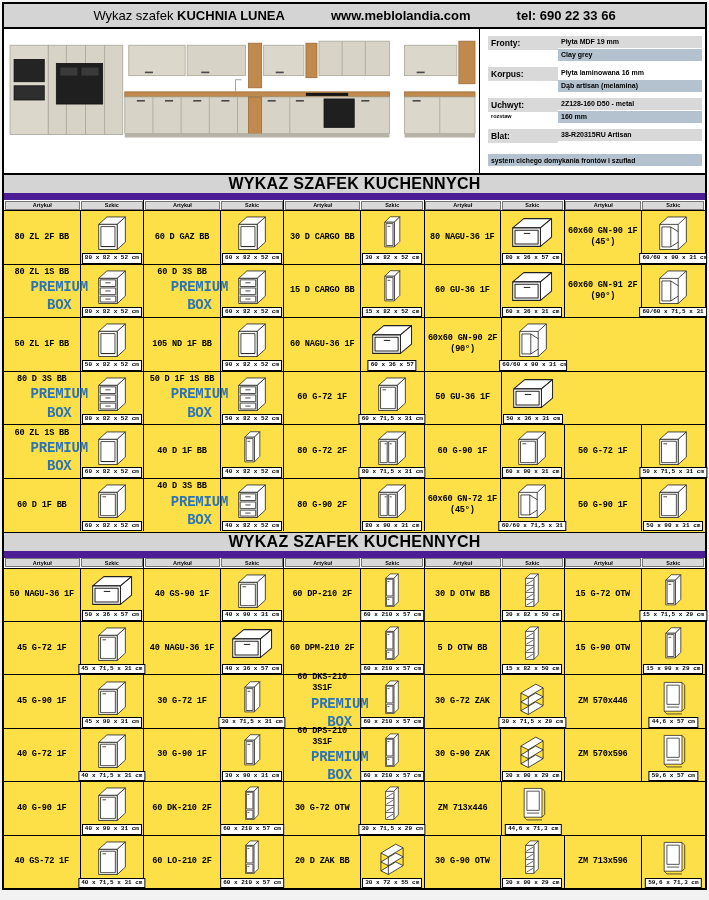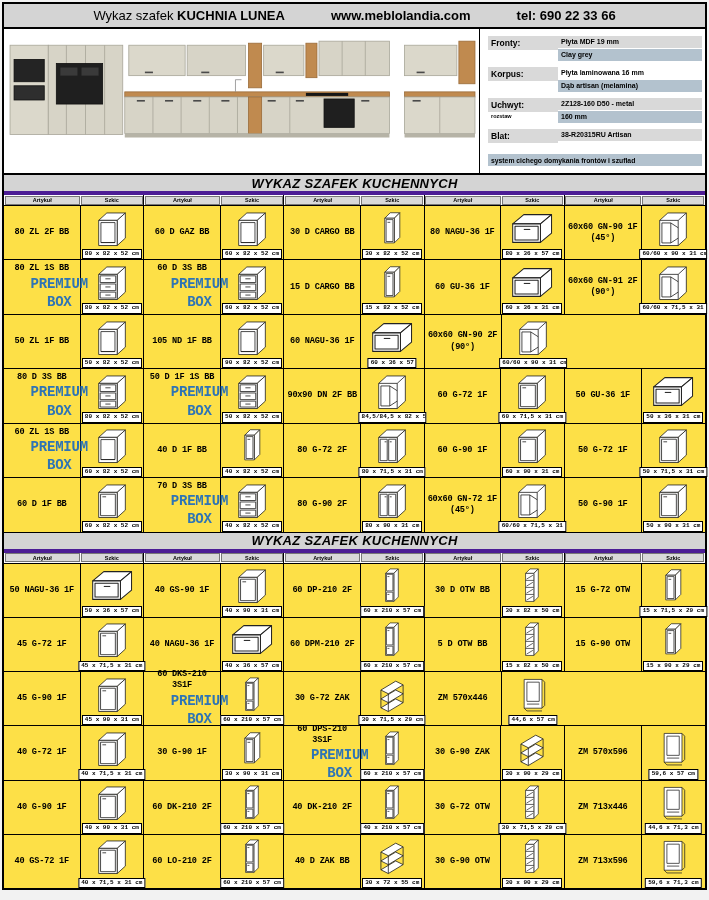--- a/index.html
+++ b/index.html
@@ -22,21 +22,21 @@
   .spec-label{background:#d9d9d9;font-weight:bold;font-size:8.5px;padding:2px 3px;}
   .spec-sub{font-size:5.5px;font-weight:bold;padding:1px 3px;}
   .spec-vals{flex:1;display:flex;flex-direction:column;gap:1px;}
   .spec-val{font-weight:bold;font-size:7px;padding:2px 3px;line-height:1.15;}
   .hl-gray{background:#d9d9d9;}
   .hl-blue{background:#b3c2ce;}
   .spec-footer{margin-top:11px;font-weight:bold;font-size:6.8px;padding:2.5px 3px;background:#b3c2ce;}
 
   
   .tbl{flex:1;display:flex;flex-direction:column;min-height:0;}
-  .tbl-title{flex:0 0 16px;background:#d4d4d4;border-bottom:4px solid #4c1d95;display:flex;align-items:center;justify-content:center;font-weight:bold;font-size:13px;letter-spacing:.3px;font-style:italic;}
+  .tbl-title{flex:0 0 16px;background:#d4d4d4;border-bottom:7px solid #4c1d95;display:flex;align-items:center;justify-content:center;font-weight:bold;font-size:16px;letter-spacing:.3px;}
   #t2 .tbl-title{border-top:1px solid #000;}
   .colhdr{flex:0 0 10px;display:flex;border-bottom:1px solid #000;background:#fff;}
   .pairh{width:20%;display:flex;box-sizing:border-box;border-right:1px solid #000;}
   .pairh:last-child{border-right:0;}
   .hcell{box-sizing:border-box;border:1px solid #777;background:#d9d9d9;font-size:5.5px;font-weight:bold;display:flex;align-items:center;justify-content:center;margin:0.5px;}
   .hcell.a{width:55%;}
   .hcell.s{width:45%;}
   .tbl-body{flex:1;display:flex;flex-direction:column;min-height:0;font-family:Liberation Mono, monospace;}
   .trow{flex:1;display:flex;border-bottom:1px solid #000;min-height:0;}
   .tbl-body .trow:last-child{border-bottom:0;}
@@ -513,38 +513,20 @@
                       <rect x="7" y="38" width="21" height="8"></rect>
                     </g>
                     <path d="M14 20 h7 M14 31 h7 M14 42 h7" fill="none" stroke="#222" stroke-width="1.1" stroke-linejoin="round"></path>
                   </svg>
                 </div>
                 <div class="sk-dim">50 x 82 x 52 cm</div>
               </div>
             </div>
             <div class="pair">
               <div class="art">
-                <div>90x90 DN 2F BB</div>
-              </div>
-              <div class="sk">
-                <div class="ic">
-                  <svg viewBox="0 0 46 50">
-                    <path fill="#fff" stroke="#222" stroke-width="1.1" stroke-linejoin="round" d="M5 14 L16 4 H41 V38 L30 48 H5 Z"></path>
-                    <g fill="none" stroke="#222" stroke-width="1.1" stroke-linejoin="round">
-                      <path d="M30 14 L41 4 M5 14 H30 M30 14 V48"></path>
-                      <rect x="8" y="17.5" width="12" height="27"></rect>
-                      <path d="M20 17.5 L30 24 M20 44.5 L30 38"></path>
-                    </g>
-                  </svg>
-                </div>
-                <div class="sk-dim">84,5/84,5 x 82 x 52 cm</div>
-              </div>
-            </div>
-            <div class="pair">
-              <div class="art">
                 <div>60 G-72 1F</div>
               </div>
               <div class="sk">
                 <div class="ic">
                   <svg viewBox="0 0 46 50">
                     <g fill="#fff" stroke="#222" stroke-width="1.1" stroke-linejoin="round">
                       <path d="M5 14 L16 4 H41 L30 14 Z"></path>
                       <path d="M30 14 L41 4 V38 L30 48 Z"></path>
                       <rect x="5" y="14" width="25" height="34"></rect>
                       <rect x="7.5" y="16.5" width="20" height="29"></rect>
@@ -689,21 +671,21 @@
                       <rect x="7.5" y="16.5" width="20" height="29"></rect>
                     </g>
                     <path d="M10 20 h5" fill="none" stroke="#222" stroke-width="1.1" stroke-linejoin="round"></path>
                   </svg>
                 </div>
                 <div class="sk-dim">60 x 82 x 52 cm</div>
               </div>
             </div>
             <div class="pair">
               <div class="art">
-                <div>70 D 3S BB</div>
+                <div>40 D 3S BB</div>
                 <div class="premium">PREMIUM BOX</div>
               </div>
               <div class="sk">
                 <div class="ic">
                   <svg viewBox="0 0 46 50">
                     <g fill="#fff" stroke="#222" stroke-width="1.1" stroke-linejoin="round">
                       <path d="M5 14 L16 4 H41 L30 14 Z"></path>
                       <path d="M30 14 L41 4 V38 L30 48 Z"></path>
                       <rect x="5" y="14" width="25" height="34"></rect>
                       <rect x="7" y="16" width="21" height="9"></rect>
@@ -1016,20 +998,39 @@
                       <rect x="7.5" y="16.5" width="20" height="29"></rect>
                     </g>
                     <path d="M10 20 h5" fill="none" stroke="#222" stroke-width="1.1" stroke-linejoin="round"></path>
                   </svg>
                 </div>
                 <div class="sk-dim">45 x 90 x 31 cm</div>
               </div>
             </div>
             <div class="pair">
               <div class="art">
+                <div>30 G-72 1F</div>
+              </div>
+              <div class="sk">
+                <div class="ic">
+                  <svg viewBox="0 0 30 54">
+                    <g fill="#fff" stroke="#222" stroke-width="1.1" stroke-linejoin="round">
+                      <path d="M4 12 L12 4 H26 L18 12 Z"></path>
+                      <path d="M18 12 L26 4 V40 L18 48 Z"></path>
+                      <rect x="4" y="12" width="14" height="36"></rect>
+                      <rect x="6" y="14" width="10" height="32"></rect>
+                    </g>
+                    <path d="M8 18 h4" fill="none" stroke="#222" stroke-width="1.1" stroke-linejoin="round"></path>
+                  </svg>
+                </div>
+                <div class="sk-dim">30 x 71,5 x 31 cm</div>
+              </div>
+            </div>
+            <div class="pair">
+              <div class="art">
                 <div>60 DKS-210 3S1F</div>
                 <div class="premium">PREMIUM BOX</div>
               </div>
               <div class="sk">
                 <div class="ic">
                   <svg viewBox="0 0 28 58">
                     <g fill="#fff" stroke="#222" stroke-width="1.1" stroke-linejoin="round">
                       <path d="M4 10 L11 3 H24 L17 10 Z"></path>
                       <path d="M17 10 L24 3 V47 L17 54 Z"></path>
                       <rect x="4" y="10" width="13" height="44"></rect>
@@ -1213,172 +1214,152 @@
                       <rect x="5.5" y="39.5" width="10" height="13"></rect>
                     </g>
                     <path d="M7 15 h3 M7 43 h3" fill="none" stroke="#222" stroke-width="1.1" stroke-linejoin="round"></path>
                   </svg>
                 </div>
                 <div class="sk-dim">60 x 210 x 57 cm</div>
               </div>
             </div>
             <div class="pair">
               <div class="art">
-                <div>40 DK-210 2F</div>
+                <div>30 G-72 OTW</div>
+              </div>
+              <div class="sk">
+                <div class="ic">
+                  <svg viewBox="0 0 28 58">
+                    <g fill="#fff" stroke="#222" stroke-width="1.1" stroke-linejoin="round">
+                      <path d="M4 10 L11 3 H24 L17 10 Z"></path>
+                      <path d="M17 10 L24 3 V47 L17 54 Z"></path>
+                      <rect x="4" y="10" width="13" height="44"></rect>
+                    </g>
+                    <g fill="none" stroke="#222" stroke-width="1.1" stroke-linejoin="round">
+                      <path d="M4 21 H17 M4 32 H17 M4 43 H17 M5.5 19 L15.5 13 M5.5 30 L15.5 24 M5.5 41 L15.5 35 M5.5 52 L15.5 46"></path>
+                    </g>
+                  </svg>
+                </div>
+                <div class="sk-dim">30 x 71,5 x 29 cm</div>
+              </div>
+            </div>
+            <div class="pair">
+              <div class="art">
+                <div>ZM 713x446</div>
+              </div>
+              <div class="sk">
+                <div class="ic">
+                  <svg viewBox="0 0 44 54">
+                    <g fill="#fff" stroke="#222" stroke-width="1.1" stroke-linejoin="round">
+                      <rect x="9" y="5" width="26" height="42"></rect>
+                      <rect x="13" y="9" width="18" height="28"></rect>
+                    </g>
+                    <g fill="none" stroke="#222" stroke-width="1.1" stroke-linejoin="round">
+                      <path d="M13 41 H31 M9 47 L13 51 H35 M35 47 L39 43 V9 L35 5"></path>
+                    </g>
+                  </svg>
+                </div>
+                <div class="sk-dim">44,6 x 71,3 cm</div>
+              </div>
+            </div>
+          </div>
+          <div class="trow">
+            <div class="pair">
+              <div class="art">
+                <div>40 GS-72 1F</div>
+              </div>
+              <div class="sk">
+                <div class="ic">
+                  <svg viewBox="0 0 46 50">
+                    <g fill="#fff" stroke="#222" stroke-width="1.1" stroke-linejoin="round">
+                      <path d="M5 14 L16 4 H41 L30 14 Z"></path>
+                      <path d="M30 14 L41 4 V38 L30 48 Z"></path>
+                      <rect x="5" y="14" width="25" height="34"></rect>
+                      <rect x="7.5" y="16.5" width="20" height="29"></rect>
+                    </g>
+                    <path d="M10 20 h5" fill="none" stroke="#222" stroke-width="1.1" stroke-linejoin="round"></path>
+                  </svg>
+                </div>
+                <div class="sk-dim">40 x 71,5 x 31 cm</div>
+              </div>
+            </div>
+            <div class="pair">
+              <div class="art">
+                <div>60 LO-210 2F</div>
               </div>
               <div class="sk">
                 <div class="ic">
                   <svg viewBox="0 0 28 58">
                     <g fill="#fff" stroke="#222" stroke-width="1.1" stroke-linejoin="round">
                       <path d="M4 10 L11 3 H24 L17 10 Z"></path>
                       <path d="M17 10 L24 3 V47 L17 54 Z"></path>
                       <rect x="4" y="10" width="13" height="44"></rect>
                       <rect x="5.5" y="11.5" width="10" height="26"></rect>
                       <rect x="5.5" y="39.5" width="10" height="13"></rect>
                     </g>
                     <path d="M7 15 h3 M7 43 h3" fill="none" stroke="#222" stroke-width="1.1" stroke-linejoin="round"></path>
                   </svg>
                 </div>
-                <div class="sk-dim">40 x 210 x 57 cm</div>
-              </div>
-            </div>
-            <div class="pair">
-              <div class="art">
-                <div>30 G-72 OTW</div>
+                <div class="sk-dim">60 x 210 x 57 cm</div>
+              </div>
+            </div>
+            <div class="pair">
+              <div class="art">
+                <div>20 D ZAK BB</div>
+              </div>
+              <div class="sk">
+                <div class="ic">
+                  <svg viewBox="0 0 46 50">
+                    <g fill="#fff" stroke="#222" stroke-width="1.1" stroke-linejoin="round">
+                      <path d="M8 19 L28 7 L38 12 L18 24 Z"></path>
+                      <path d="M8 31 L28 19 L38 24 L18 36 Z"></path>
+                      <path d="M8 43 L28 31 L38 36 L18 48 Z"></path>
+                    </g>
+                    <path d="M8 19 V43 M38 12 V36 M18 24 V48" fill="none" stroke="#222" stroke-width="1.1" stroke-linejoin="round"></path>
+                  </svg>
+                </div>
+                <div class="sk-dim">30 x 72 x 55 cm</div>
+              </div>
+            </div>
+            <div class="pair">
+              <div class="art">
+                <div>30 G-90 OTW</div>
               </div>
               <div class="sk">
                 <div class="ic">
                   <svg viewBox="0 0 28 58">
                     <g fill="#fff" stroke="#222" stroke-width="1.1" stroke-linejoin="round">
                       <path d="M4 10 L11 3 H24 L17 10 Z"></path>
                       <path d="M17 10 L24 3 V47 L17 54 Z"></path>
                       <rect x="4" y="10" width="13" height="44"></rect>
                     </g>
                     <g fill="none" stroke="#222" stroke-width="1.1" stroke-linejoin="round">
                       <path d="M4 21 H17 M4 32 H17 M4 43 H17 M5.5 19 L15.5 13 M5.5 30 L15.5 24 M5.5 41 L15.5 35 M5.5 52 L15.5 46"></path>
                     </g>
                   </svg>
                 </div>
-                <div class="sk-dim">30 x 71,5 x 29 cm</div>
-              </div>
-            </div>
-            <div class="pair">
-              <div class="art">
-                <div>ZM 713x446</div>
+                <div class="sk-dim">30 x 90 x 29 cm</div>
+              </div>
+            </div>
+            <div class="pair">
+              <div class="art">
+                <div>ZM 713x596</div>
               </div>
               <div class="sk">
                 <div class="ic">
                   <svg viewBox="0 0 44 54">
                     <g fill="#fff" stroke="#222" stroke-width="1.1" stroke-linejoin="round">
                       <rect x="9" y="5" width="26" height="42"></rect>
                       <rect x="13" y="9" width="18" height="28"></rect>
                     </g>
                     <g fill="none" stroke="#222" stroke-width="1.1" stroke-linejoin="round">
                       <path d="M13 41 H31 M9 47 L13 51 H35 M35 47 L39 43 V9 L35 5"></path>
                     </g>
                   </svg>
                 </div>
-                <div class="sk-dim">44,6 x 71,3 cm</div>
-              </div>
-            </div>
-          </div>
-          <div class="trow">
-            <div class="pair">
-              <div class="art">
-                <div>40 GS-72 1F</div>
-              </div>
-              <div class="sk">
-                <div class="ic">
-                  <svg viewBox="0 0 46 50">
-                    <g fill="#fff" stroke="#222" stroke-width="1.1" stroke-linejoin="round">
-                      <path d="M5 14 L16 4 H41 L30 14 Z"></path>
-                      <path d="M30 14 L41 4 V38 L30 48 Z"></path>
-                      <rect x="5" y="14" width="25" height="34"></rect>
-                      <rect x="7.5" y="16.5" width="20" height="29"></rect>
-                    </g>
-                    <path d="M10 20 h5" fill="none" stroke="#222" stroke-width="1.1" stroke-linejoin="round"></path>
-                  </svg>
-                </div>
-                <div class="sk-dim">40 x 71,5 x 31 cm</div>
-              </div>
-            </div>
-            <div class="pair">
-              <div class="art">
-                <div>60 LO-210 2F</div>
-              </div>
-              <div class="sk">
-                <div class="ic">
-                  <svg viewBox="0 0 28 58">
-                    <g fill="#fff" stroke="#222" stroke-width="1.1" stroke-linejoin="round">
-                      <path d="M4 10 L11 3 H24 L17 10 Z"></path>
-                      <path d="M17 10 L24 3 V47 L17 54 Z"></path>
-                      <rect x="4" y="10" width="13" height="44"></rect>
-                      <rect x="5.5" y="11.5" width="10" height="26"></rect>
-                      <rect x="5.5" y="39.5" width="10" height="13"></rect>
-                    </g>
-                    <path d="M7 15 h3 M7 43 h3" fill="none" stroke="#222" stroke-width="1.1" stroke-linejoin="round"></path>
-                  </svg>
-                </div>
-                <div class="sk-dim">60 x 210 x 57 cm</div>
-              </div>
-            </div>
-            <div class="pair">
-              <div class="art">
-                <div>40 D ZAK BB</div>
-              </div>
-              <div class="sk">
-                <div class="ic">
-                  <svg viewBox="0 0 46 50">
-                    <g fill="#fff" stroke="#222" stroke-width="1.1" stroke-linejoin="round">
-                      <path d="M8 19 L28 7 L38 12 L18 24 Z"></path>
-                      <path d="M8 31 L28 19 L38 24 L18 36 Z"></path>
-                      <path d="M8 43 L28 31 L38 36 L18 48 Z"></path>
-                    </g>
-                    <path d="M8 19 V43 M38 12 V36 M18 24 V48" fill="none" stroke="#222" stroke-width="1.1" stroke-linejoin="round"></path>
-                  </svg>
-                </div>
-                <div class="sk-dim">30 x 72 x 55 cm</div>
-              </div>
-            </div>
-            <div class="pair">
-              <div class="art">
-                <div>30 G-90 OTW</div>
-              </div>
-              <div class="sk">
-                <div class="ic">
-                  <svg viewBox="0 0 28 58">
-                    <g fill="#fff" stroke="#222" stroke-width="1.1" stroke-linejoin="round">
-                      <path d="M4 10 L11 3 H24 L17 10 Z"></path>
-                      <path d="M17 10 L24 3 V47 L17 54 Z"></path>
-                      <rect x="4" y="10" width="13" height="44"></rect>
-                    </g>
-                    <g fill="none" stroke="#222" stroke-width="1.1" stroke-linejoin="round">
-                      <path d="M4 21 H17 M4 32 H17 M4 43 H17 M5.5 19 L15.5 13 M5.5 30 L15.5 24 M5.5 41 L15.5 35 M5.5 52 L15.5 46"></path>
-                    </g>
-                  </svg>
-                </div>
-                <div class="sk-dim">30 x 90 x 29 cm</div>
-              </div>
-            </div>
-            <div class="pair">
-              <div class="art">
-                <div>ZM 713x596</div>
-              </div>
-              <div class="sk">
-                <div class="ic">
-                  <svg viewBox="0 0 44 54">
-                    <g fill="#fff" stroke="#222" stroke-width="1.1" stroke-linejoin="round">
-                      <rect x="9" y="5" width="26" height="42"></rect>
-                      <rect x="13" y="9" width="18" height="28"></rect>
-                    </g>
-                    <g fill="none" stroke="#222" stroke-width="1.1" stroke-linejoin="round">
-                      <path d="M13 41 H31 M9 47 L13 51 H35 M35 47 L39 43 V9 L35 5"></path>
-                    </g>
-                  </svg>
-                </div>
                 <div class="sk-dim">59,6 x 71,3 cm</div>
               </div>
             </div>
           </div>
         </div>
   </section>
 
 </div>
 </div>
 

